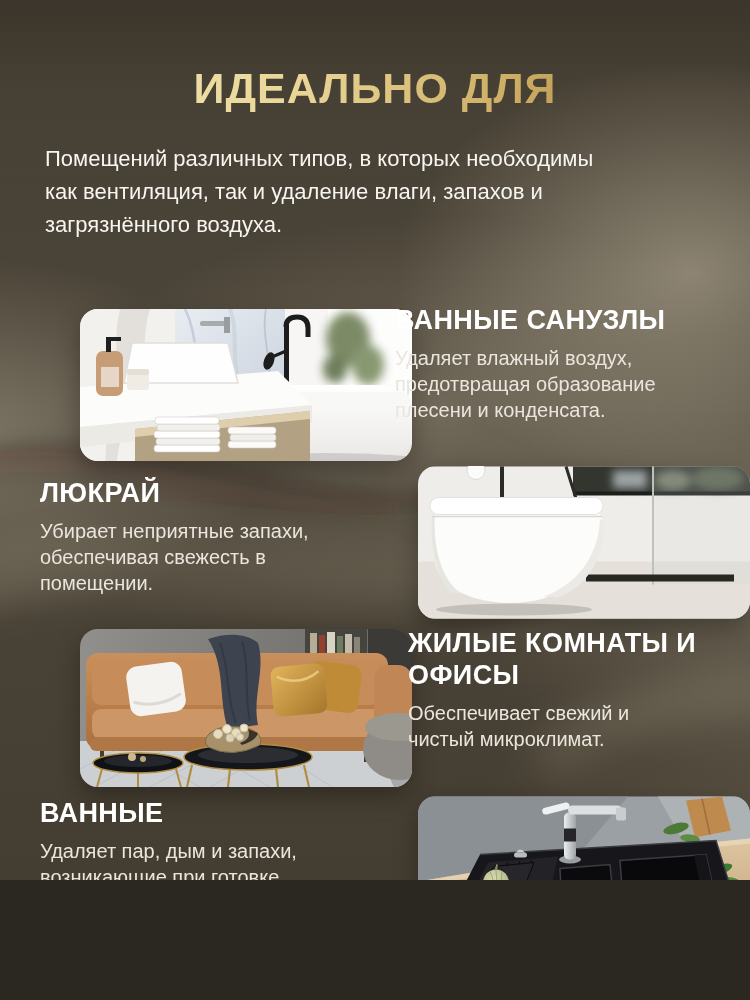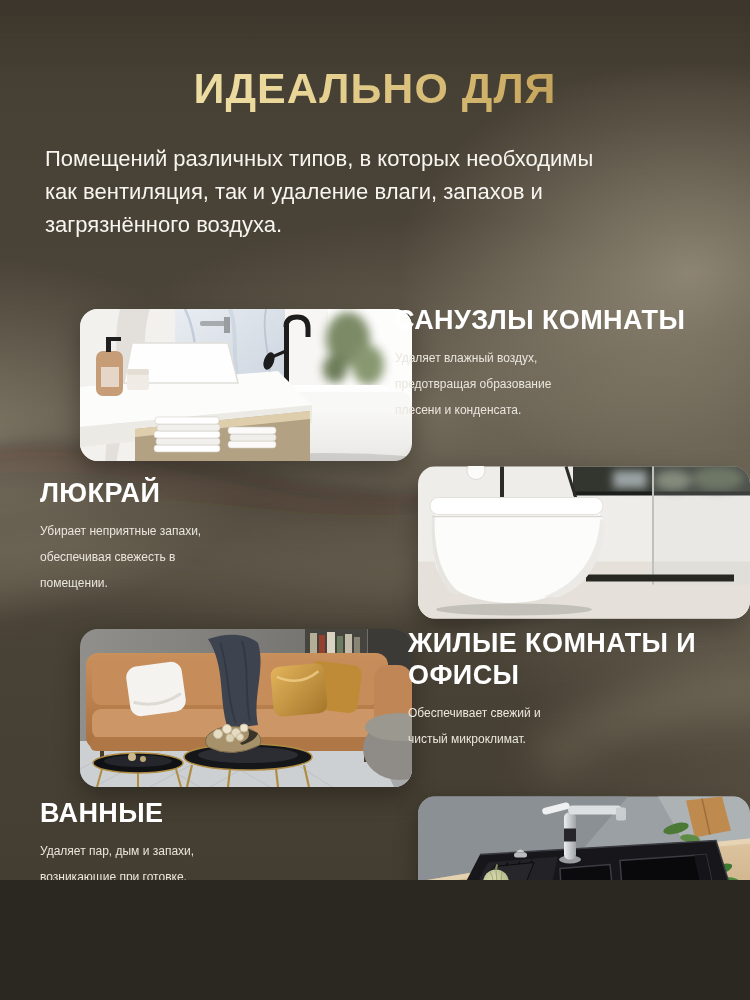--- a/index.html
+++ b/index.html
@@ -24,21 +24,21 @@
   .photo{position:absolute;border-radius:18px;overflow:hidden;
     box-shadow:0 10px 24px rgba(0,0,0,0.30);}
   .photo svg{display:block;width:100%;height:100%;}
   .p1{left:40px;top:293px;width:332px;height:152px;}
   .p2{left:378px;top:450px;width:332px;height:153px;}
   .p3{left:40px;top:613px;width:332px;height:158px;}
   .p4{left:378px;top:780px;width:332px;height:153px;}
   .sec{position:absolute;}
   .sec h2{margin:0 0 9px;font-size:27px;line-height:32px;font-weight:bold;color:#ffffff;
     letter-spacing:.4px;white-space:pre-line;}
-  .sec p{margin:0;font-size:12px;line-height:26px;color:#eae6dd;white-space:pre-line;}
+  .sec p{margin:0;font-size:20px;line-height:26px;color:#eae6dd;white-space:pre-line;}
   .s1{left:395px;top:304px;width:322px;}
   .s2{left:40px;top:477px;width:330px;}
   .s3{left:408px;top:627px;width:330px;}
   .s4{left:40px;top:797px;width:330px;}
   .logo{position:absolute;left:26px;top:936px;display:flex;align-items:flex-start;gap:20px;color:#5eead4;}
   .logo .name{font-size:24px;font-weight:bold;letter-spacing:2px;}
   .logo sup{font-size:12px;font-weight:bold;vertical-align:super;}
 </style>
 </head>
 <body>
@@ -128,21 +128,21 @@
         <rect x="77" y="115" width="63" height="7" rx="3" fill="#f1f0ec"></rect>
         <rect x="75" y="108" width="64" height="7" rx="3" fill="#ffffff"></rect>
         <rect x="148" y="132" width="48" height="7" rx="3" fill="#fbfaf8"></rect>
         <rect x="150" y="125" width="46" height="7" rx="3" fill="#efeeea"></rect>
         <rect x="148" y="118" width="48" height="7" rx="3" fill="#fbfaf8"></rect>
       </g>
     </svg>
   </figure>
 
   <div class="sec s1">
-    <h2>САНУЗЛЫ КОМНАТЫ</h2>
+    <h2>ВАННЫЕ САНУЗЛЫ</h2>
     <p>Удаляет влажный воздух,
 предотвращая образование
 плесени и конденсата.</p>
   </div>
 
   <div class="sec s2">
     <h2>ЛЮКРАЙ</h2>
     <p>Убирает неприятные запахи,
 обеспечивая свежесть в
 помещении.</p>

